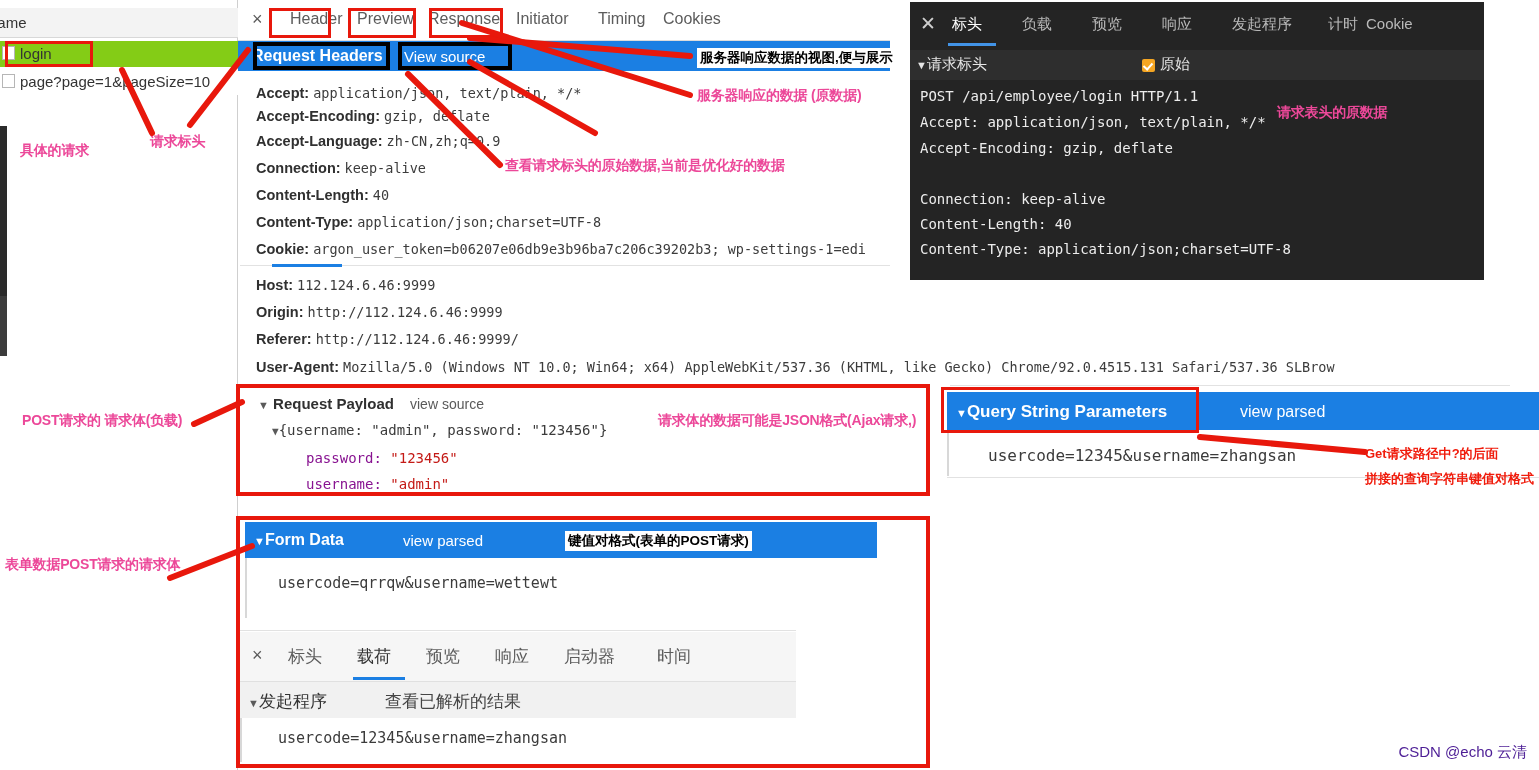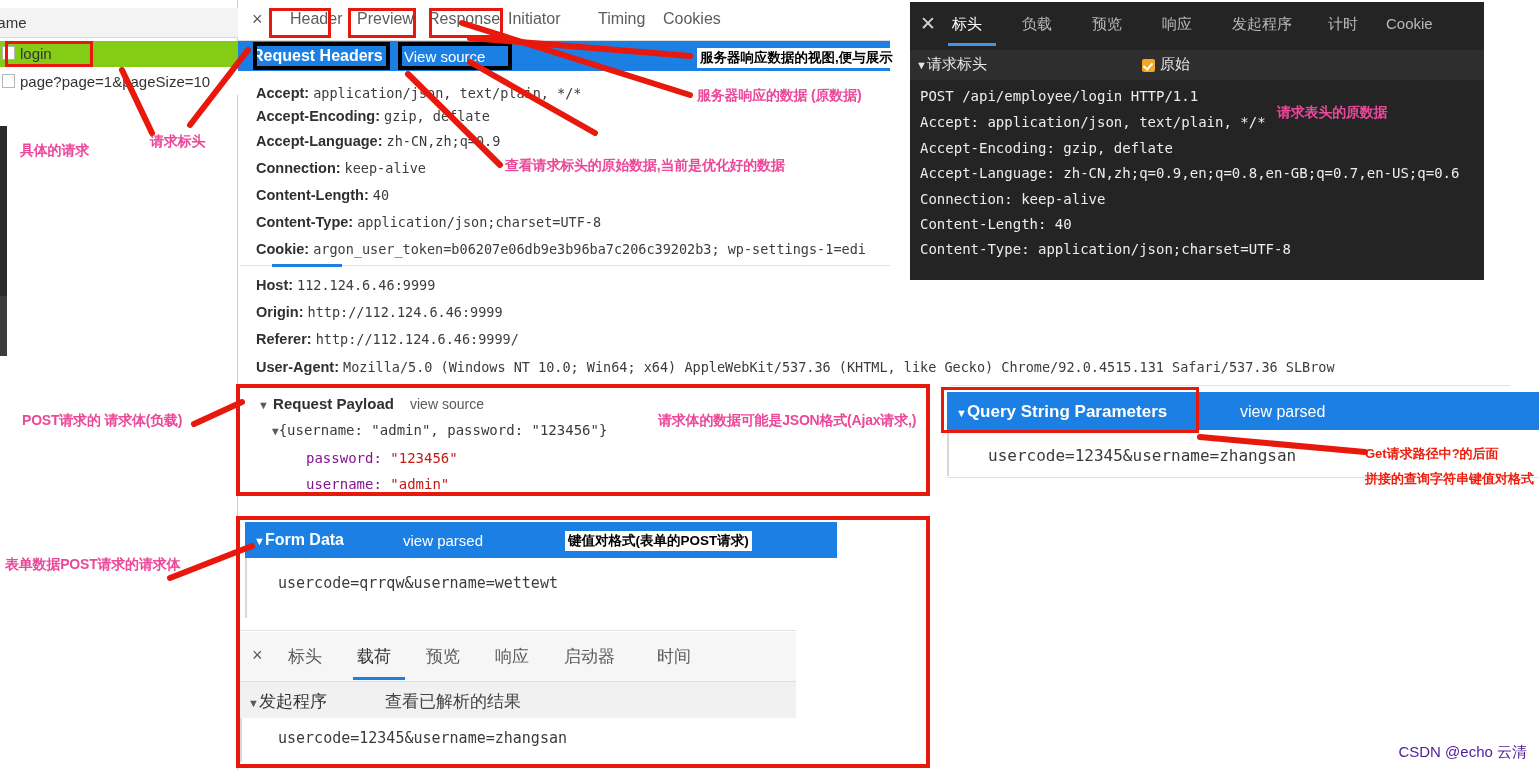--- a/index.html
+++ b/index.html
@@ -90,21 +90,21 @@
   </div>
 </div>
 <div class="abs" id="left-dark-strip"></div>
 <div class="abs" id="left-strip2"></div>
 
 <div id="tabbar">
   <div class="closex">×</div>
   <div class="tab" style="left:52px;">Header</div>
   <div class="tab" style="left:119px;">Preview</div>
   <div class="tab" style="left:190px;">Response</div>
-  <div class="tab" style="left:270px;">Initiator</div>
+  <div class="tab" style="left:278px;">Initiator</div>
   <div class="tab" style="left:360px;">Timing</div>
   <div class="tab" style="left:425px;">Cookies</div>
 </div>
 
 <div class="bluebar" style="left:238px;top:41px;width:652px;height:30px;">
   <div class="title" style="left:14px;top:6px;">Request Headers</div>
   <div class="vs" style="left:166px;top:7px;">View source</div>
 </div>
 
 <div class="hline" style="left:256px;top:85px;"><b>Accept:</b> <span>application/json, text/plain, */*</span></div>
@@ -136,21 +136,21 @@
 </div>
 <div class="tree-line" style="left:306px;top:450px;">
   <span class="k-purple">password:</span>
   <span class="v-red">"123456"</span>
 </div>
 <div class="tree-line" style="left:306px;top:476px;">
   <span class="k-purple">username:</span>
   <span class="v-red">"admin"</span>
 </div>
 
-<div class="bluebar" style="left:245px;top:522px;width:592px;height:36px;">
+<div class="bluebar" style="left:245px;top:522px;width:592px;height:36px;padding-left:40px;">
   <div class="title" style="left:9px;top:9px;"><span class="tri" style="color:#fff;">▼</span><span>Form Data</span></div>
   <div class="vs" style="left:158px;top:10px;">view parsed</div>
 </div>
 <div class="tree-line" style="left:278px;top:574px;font-size:15px;">usercode=qrrqw&amp;username=wettewt</div>
 <div class="abs" style="left:245px;top:558px;width:2px;height:60px;background:#d8d8d8;"></div>
 <div class="hr-soft" style="left:240px;top:630px;width:556px;"></div>
 
 <div class="abs" style="left:240px;top:632px;width:556px;height:50px;background:#f6f6f6;border-bottom:1px solid #e0e0e0;box-sizing:border-box;">
   <div class="abs" style="left:12px;top:13px;font-size:18px;color:#5a5a5a;">×</div>
   <div class="abs" style="left:48px;top:13px;font-size:17px;color:#5c5c5c;">标头</div>
@@ -178,32 +178,31 @@
 
 <div class="abs" id="dark-panel">
   <div id="dark-tabbar">
     <div class="dclose">✕</div>
     <div class="dtab active" style="left:42px;">标头</div>
     <div class="dtab" style="left:112px;">负载</div>
     <div class="dtab" style="left:182px;">预览</div>
     <div class="dtab" style="left:252px;">响应</div>
     <div class="dtab" style="left:322px;">发起程序</div>
     <div class="dtab" style="left:418px;">计时</div>
-    <div class="dtab" style="left:476px;text-align:center;">Cookie</div>
+    <div class="dtab" style="left:456px;text-align:center;">Cookie</div>
     <div id="dtab-underline" style="left:38px;top:41px;width:48px;"></div>
   </div>
   <div id="dark-sub">
     <div class="sublbl"><span class="tri" style="color:#e6e6e6;">▼</span><span>请求标头</span></div>
     <div class="chk"></div>
     <div class="chklbl">原始</div>
   </div>
   <div class="dline" style="top:86px;">POST /api/employee/login HTTP/1.1</div>
   <div class="dline" style="top:112px;">Accept: application/json, text/plain, */*</div>
   <div class="dline" style="top:138px;">Accept-Encoding: gzip, deflate</div>
-  <div class="dline" style="top:163px;">Accept-Language: zh-CN,zh;q=0.9,en;q=0.8,en-GB;q=0.7,en-US;q=0.6</div>
   <div class="dline" style="top:189px;">Connection: keep-alive</div>
   <div class="dline" style="top:214px;">Content-Length: 40</div>
   <div class="dline" style="top:239px;">Content-Type: application/json;charset=UTF-8</div>
 </div>
 
 <div class="redbox" style="left:5px;top:41px;width:88px;height:26px;"></div>
 <div class="redbox" style="left:269px;top:8px;width:62px;height:30px;"></div>
 <div class="redbox" style="left:348px;top:8px;width:68px;height:30px;"></div>
 <div class="redbox" style="left:429px;top:8px;width:74px;height:30px;"></div>
 

